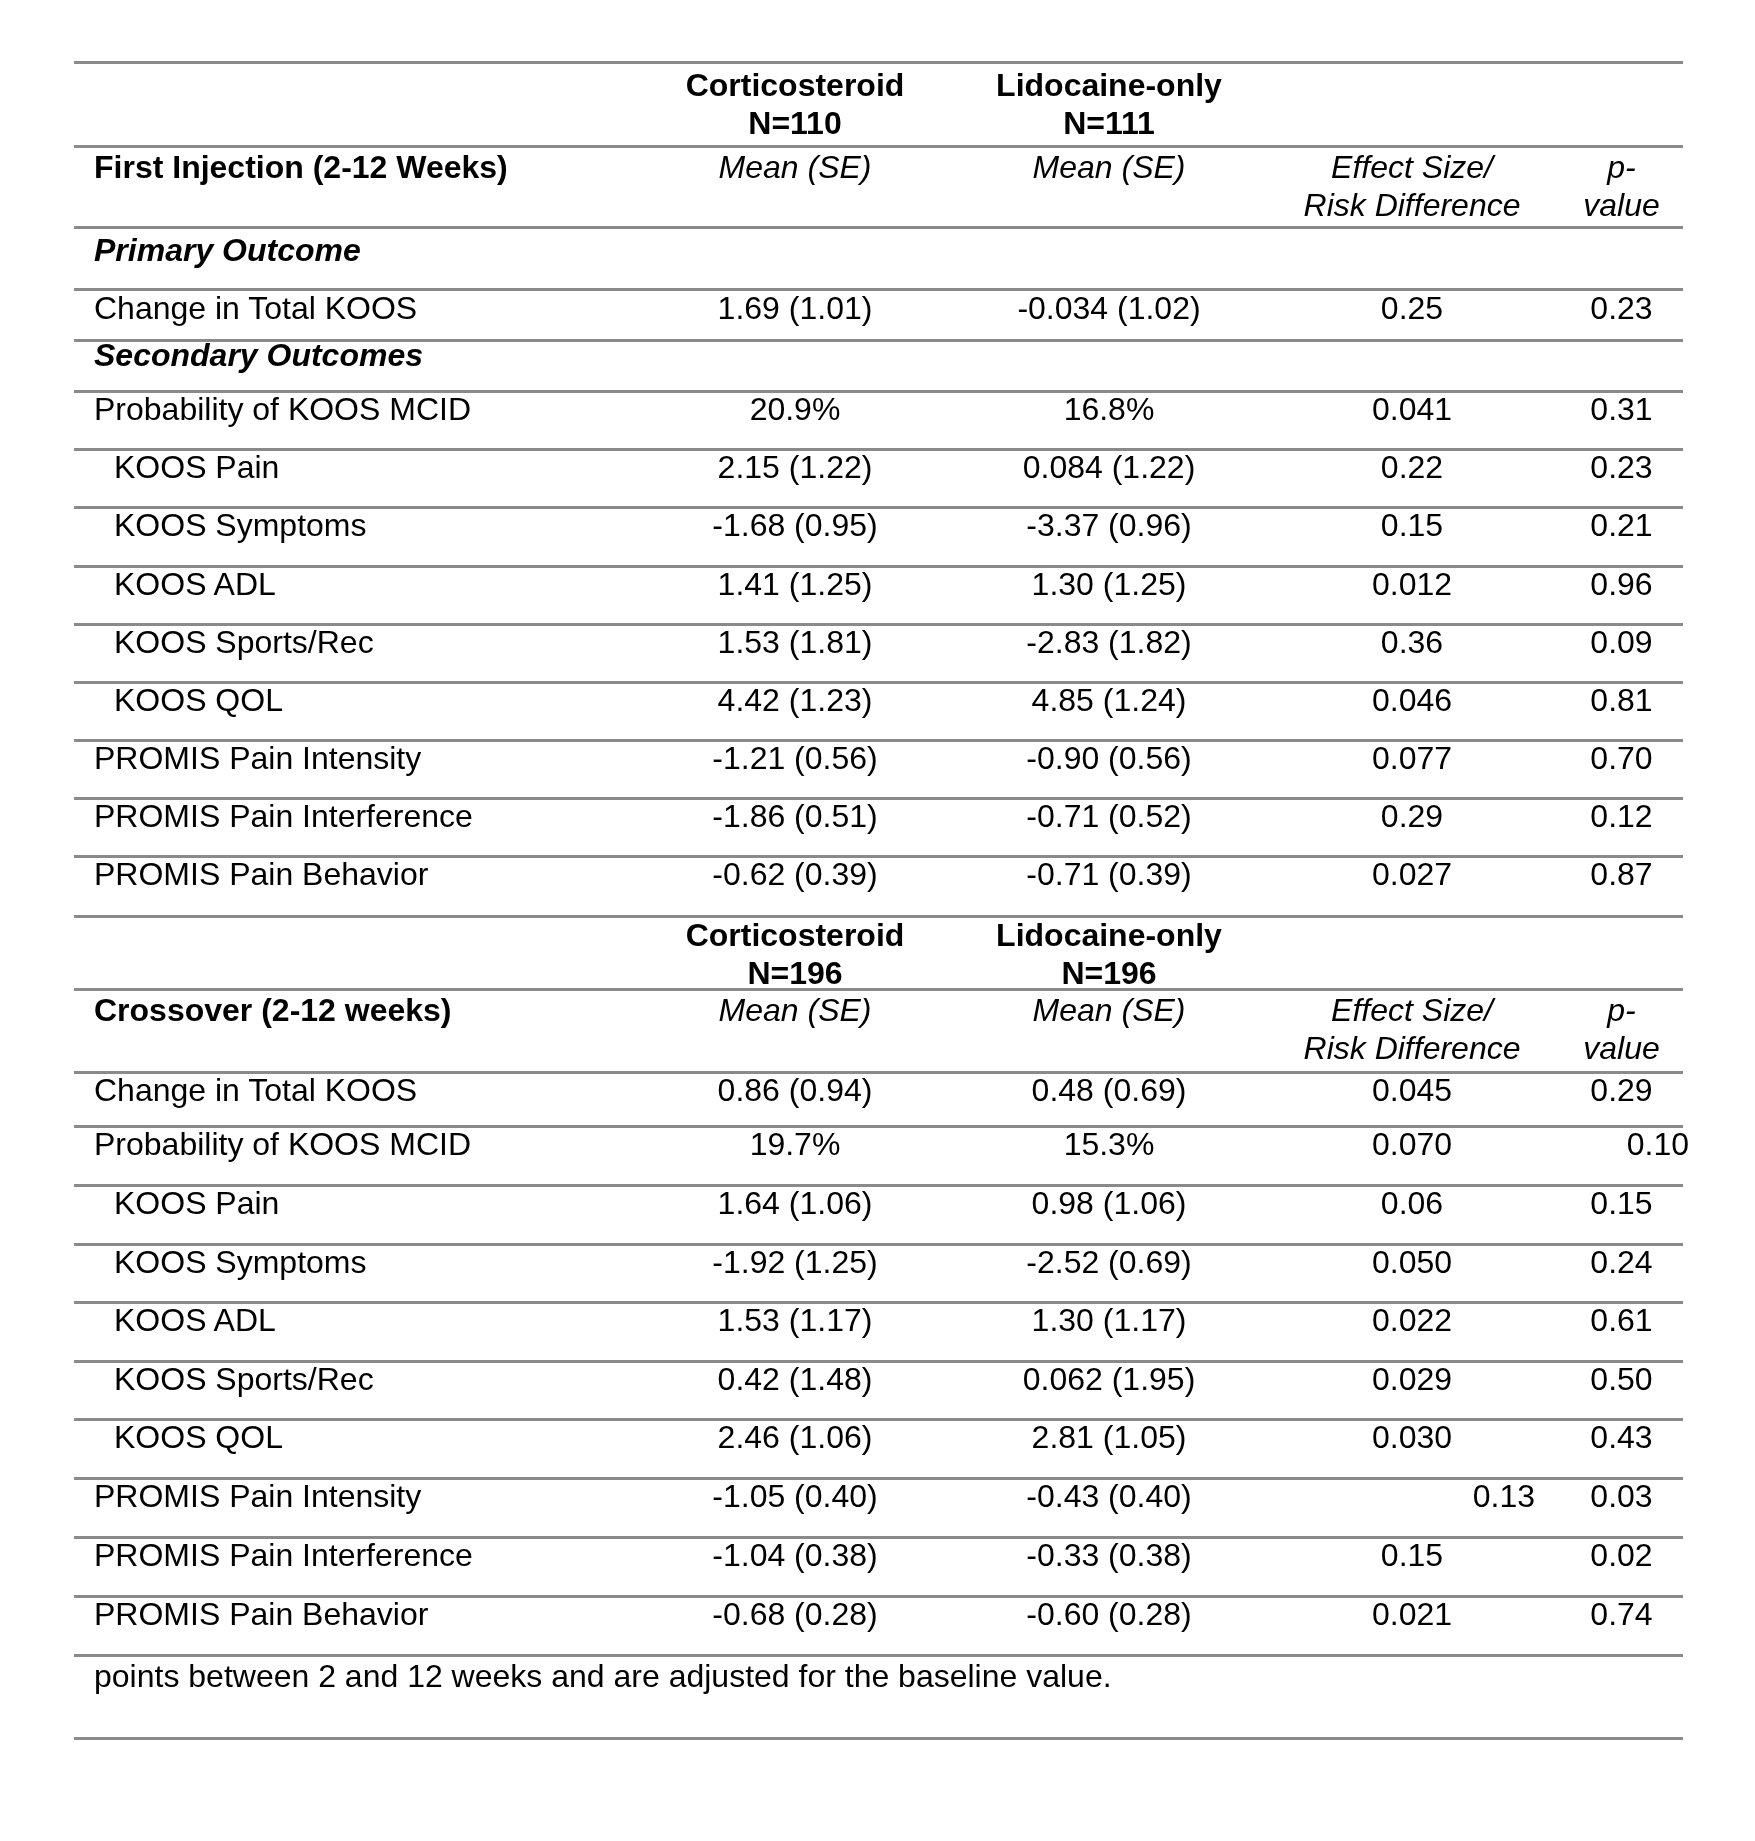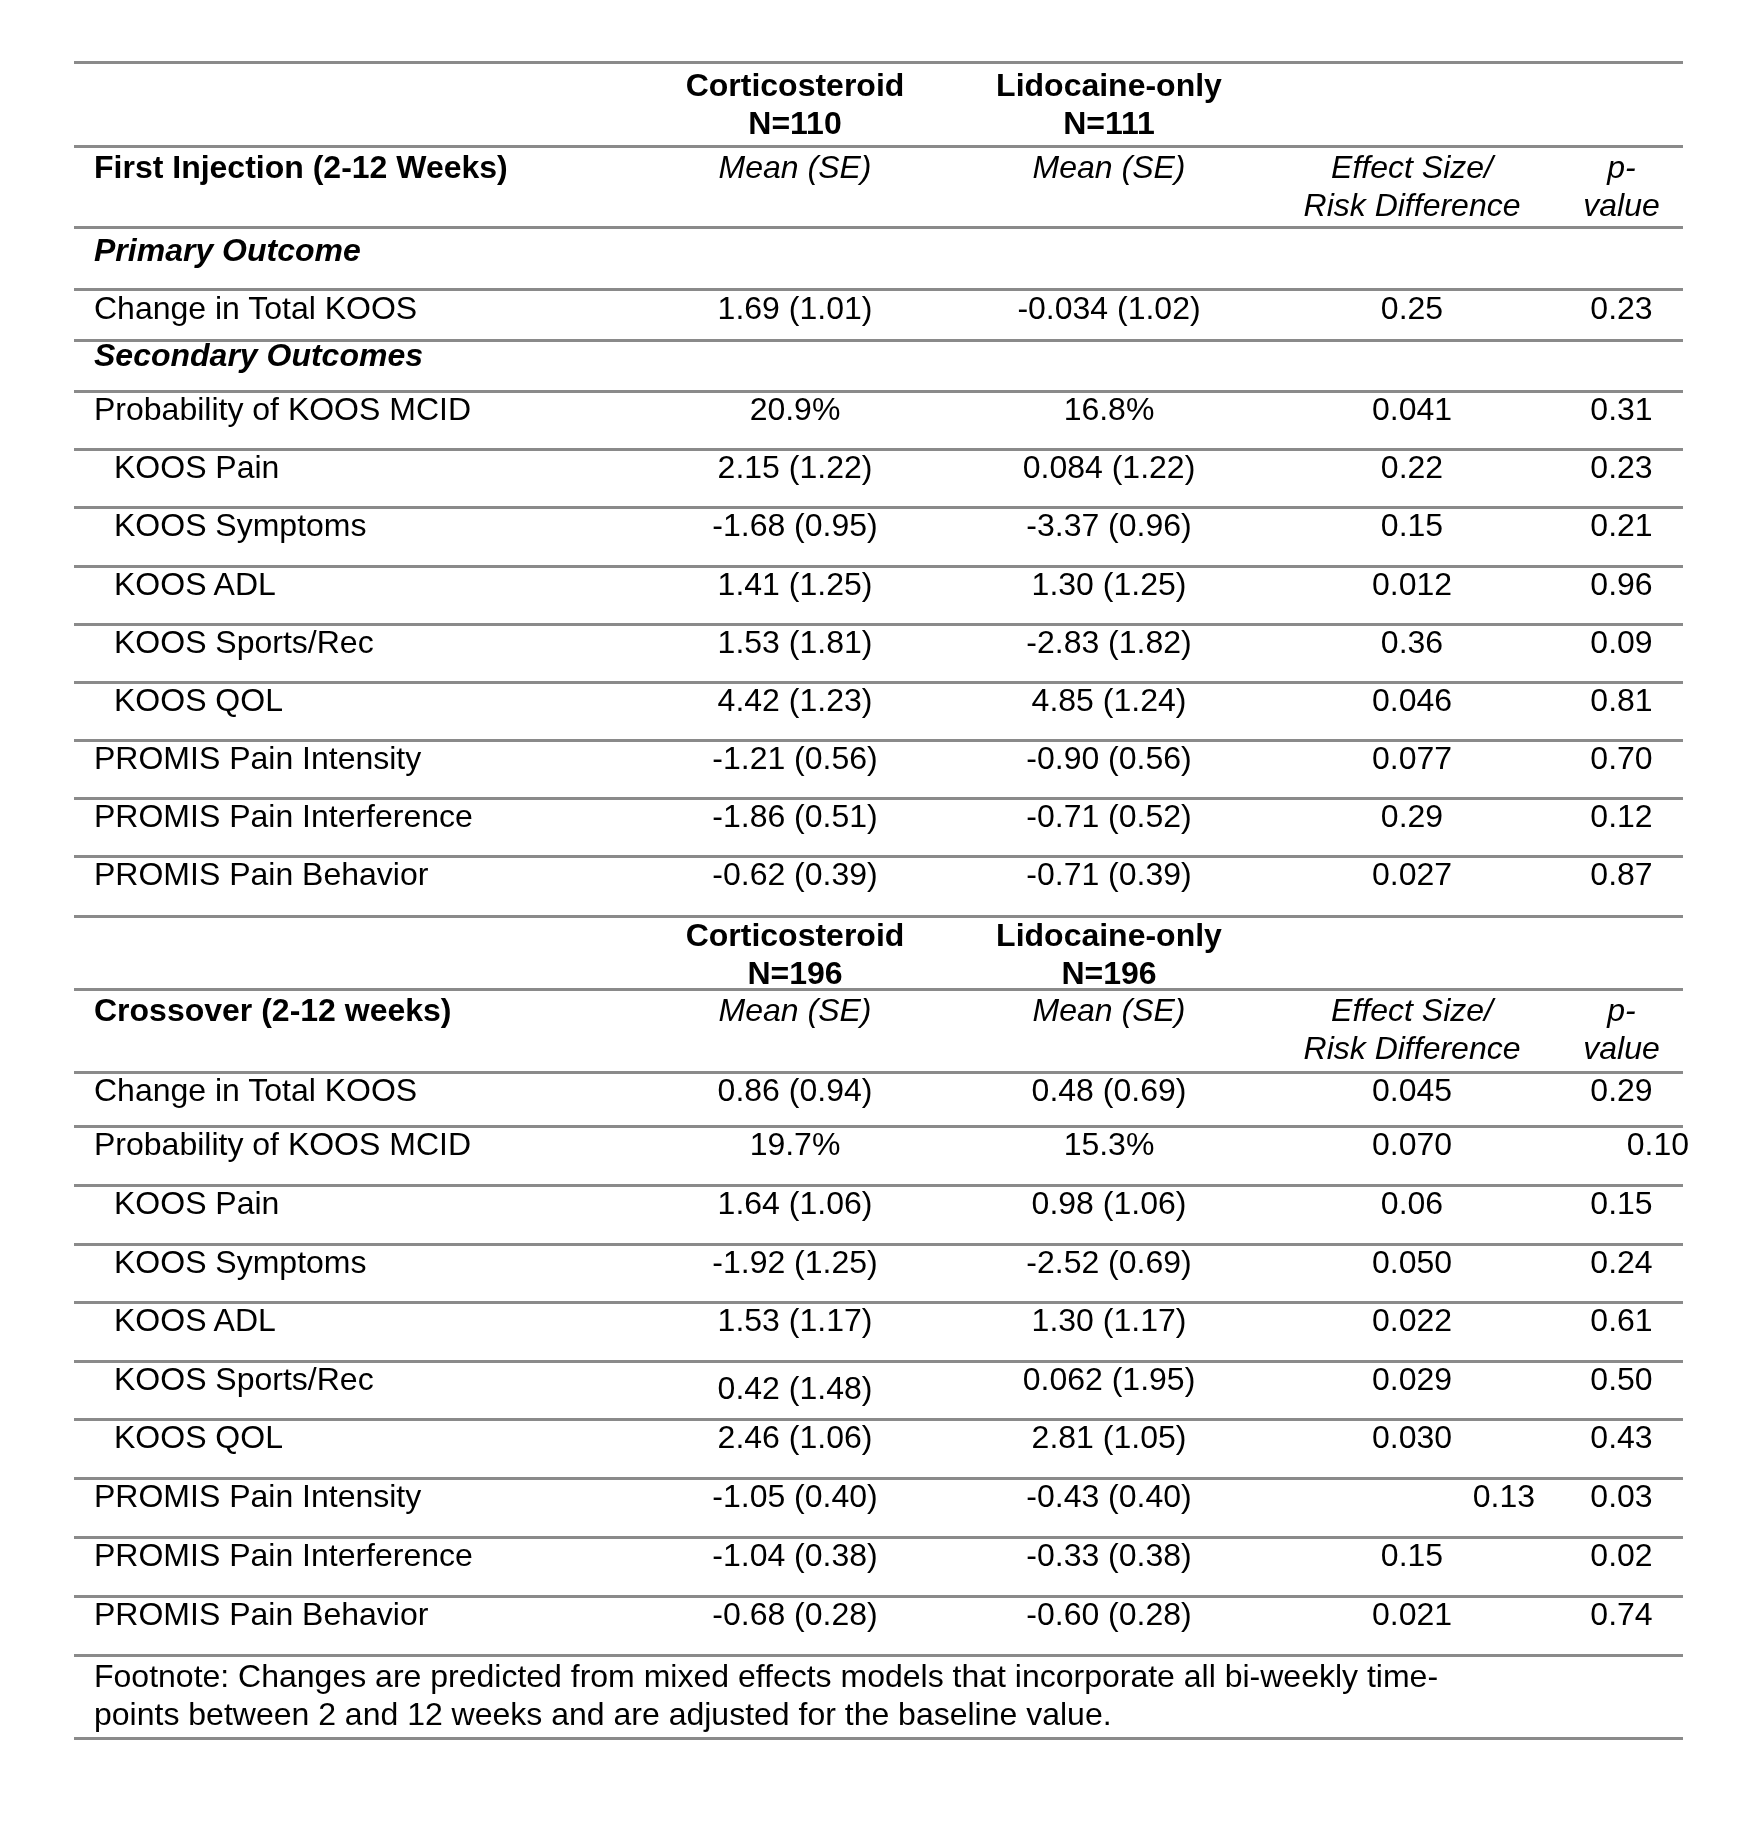--- a/index.html
+++ b/index.html
@@ -204,21 +204,21 @@
       <div class="row" style="height: 56px;">
         <div class="cell c0 ind" style="top: -3px;">KOOS ADL</div>
         <div class="cell c1" style="top: -3px;">1.53 (1.17)</div>
         <div class="cell c2" style="top: -3px;">1.30 (1.17)</div>
         <div class="cell c3" style="top: -3px;">0.022</div>
         <div class="cell c4" style="top: -3px;">0.61</div>
       </div>
       <div class="line"></div>
       <div class="row" style="height: 55px;">
         <div class="cell c0 ind" style="top: -3px;">KOOS Sports/Rec</div>
-        <div class="cell c1" style="top: -3px; margin-top: 9px;">0.42 (1.48)</div>
+        <div class="cell c1" style="top: -3px;">0.42 (1.48)</div>
         <div class="cell c2" style="top: -3px;">0.062 (1.95)</div>
         <div class="cell c3" style="top: -3px;">0.029</div>
         <div class="cell c4" style="top: -3px;">0.50</div>
       </div>
       <div class="line"></div>
       <div class="row" style="height: 56px;">
         <div class="cell c0 ind" style="top: -3px;">KOOS QOL</div>
         <div class="cell c1" style="top: -3px;">2.46 (1.06)</div>
         <div class="cell c2" style="top: -3px;">2.81 (1.05)</div>
         <div class="cell c3" style="top: -3px;">0.030</div>
@@ -246,18 +246,17 @@
         <div class="cell c1" style="top: -3px;">-0.68 (0.28)</div>
         <div class="cell c2" style="top: -3px;">-0.60 (0.28)</div>
         <div class="cell c3" style="top: -3px;">0.021</div>
         <div class="cell c4" style="top: -3px;">0.74</div>
       </div>
       <div class="line"></div>
     </div>
 
   <div class="row" style="height:80px">
     <div class="foot" style="top:0px">
-      <div>Footnote: Changes are predicted from mixed effects models that incorporate all bi-weekly time-</div>
       <div>points between 2 and 12 weeks and are adjusted for the baseline value.</div>
     </div>
   </div>
   <div class="line"></div>
 </div>
 
 </body></html>

